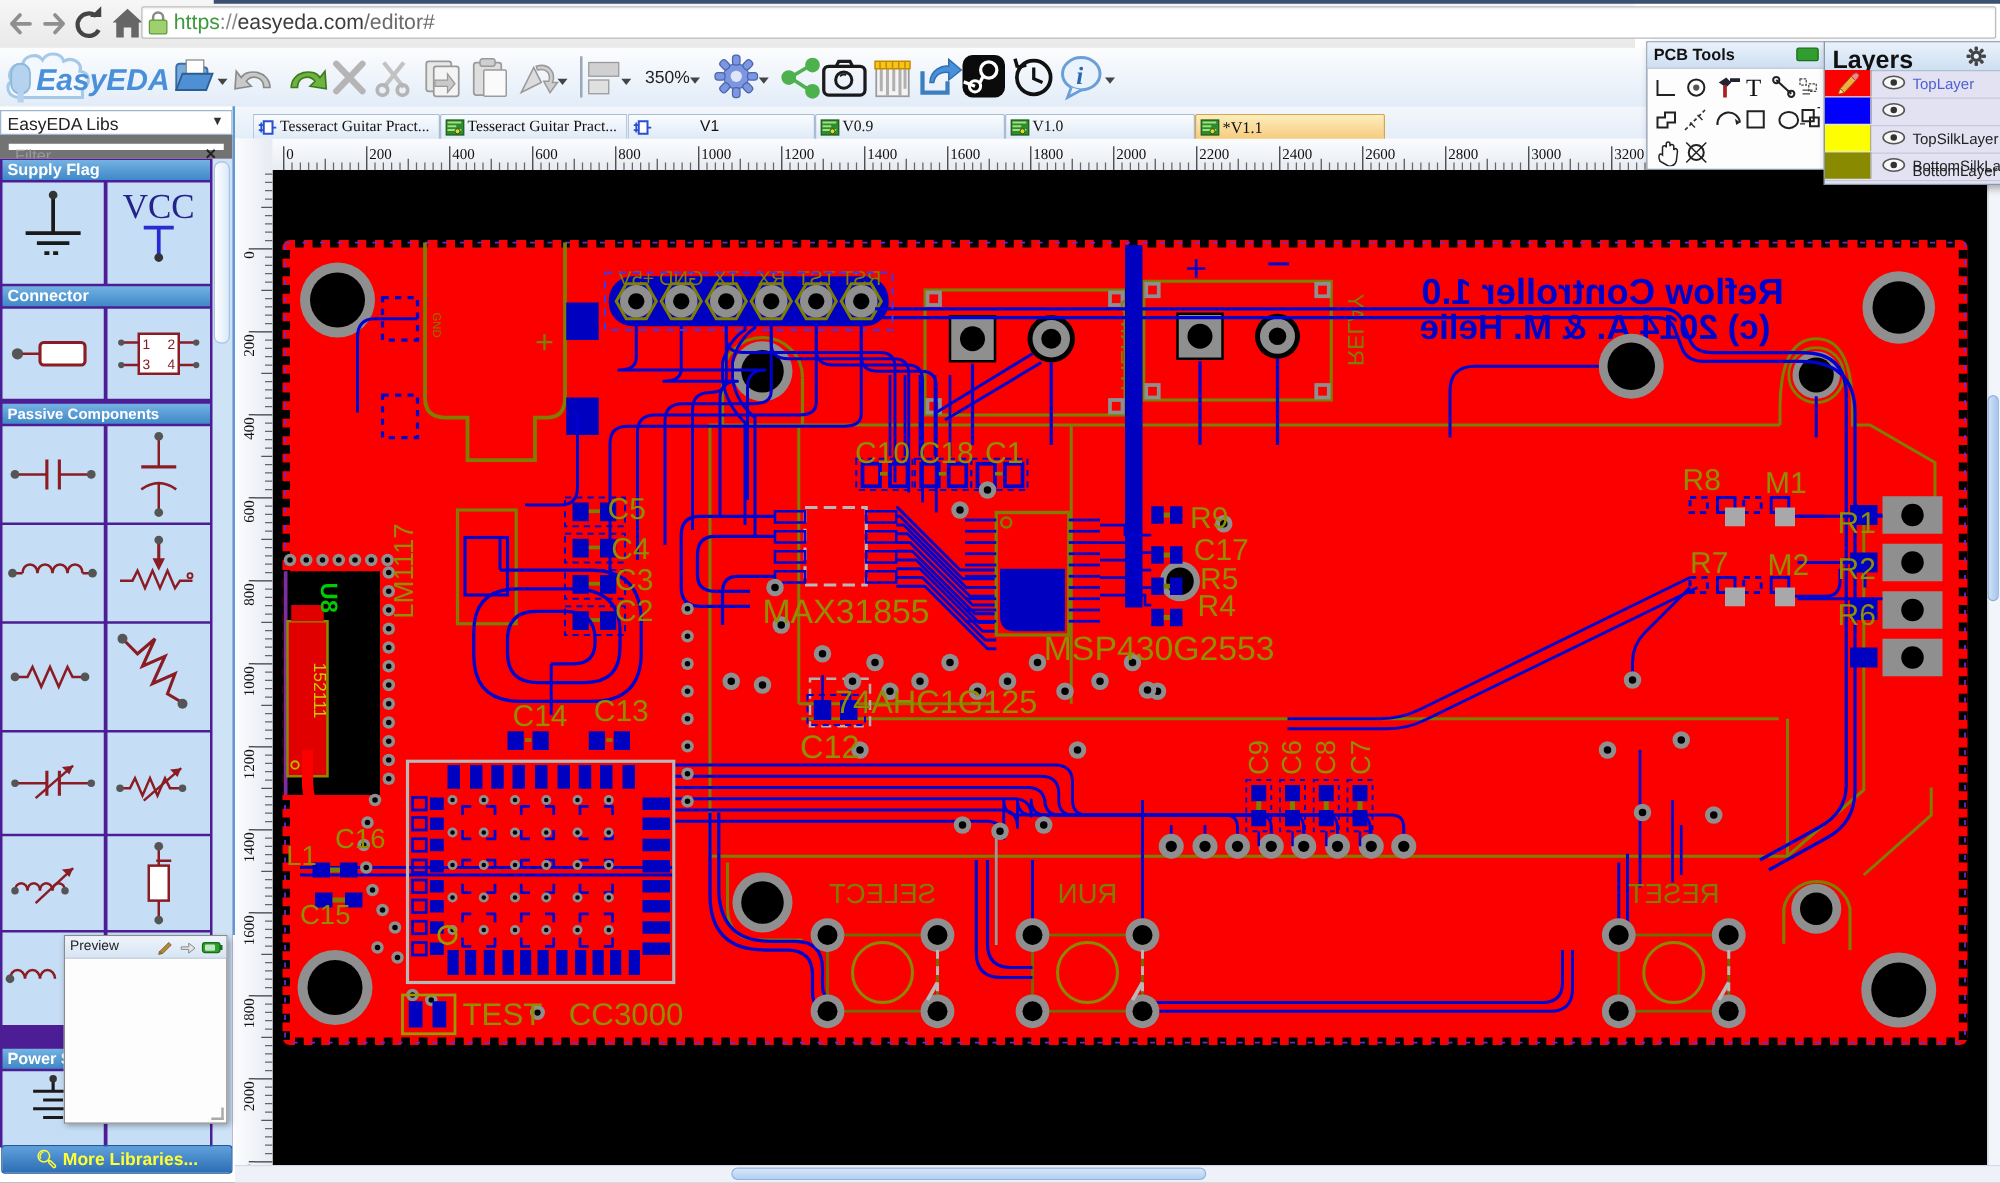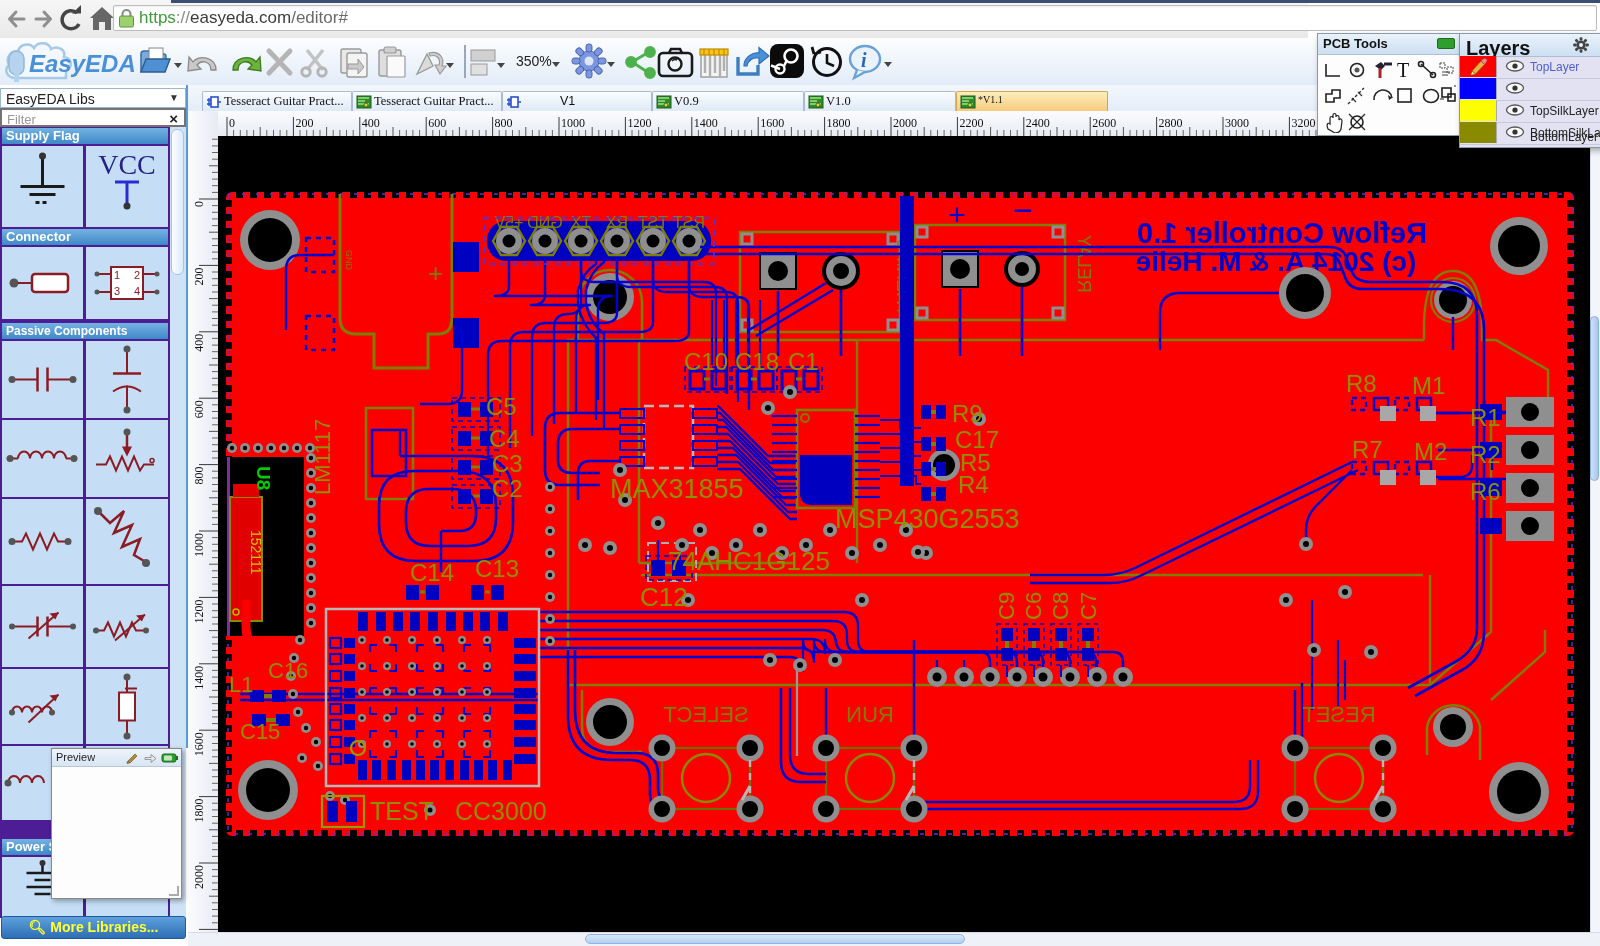--- a/index.html
+++ b/index.html
@@ -193,21 +193,21 @@
 <circle cx="10" cy="11" r="2" fill="#f5d020" stroke="#1c5c1c" stroke-width="0.8"></circle>
 </svg>
 <div class="abs" style="left:638px;top:9px;font-family:'Liberation Serif',serif;font-size:12.5px;color:#111;white-space:nowrap;z-index:6;">V1.0</div>
 <div class="abs" style="left:768px;top:6px;width:150px;height:20px;background:linear-gradient(#fceebc,#f6c97c);
 border:1px solid #d8a44a;border-bottom:none;border-radius:2px 2px 0 0;"></div>
 <svg width="16" height="16" style="position:absolute;left:772px;top:9px;" xmlns="http://www.w3.org/2000/svg">
 <rect x="1" y="2" width="14" height="12" fill="#2e8b2e" stroke="#1c5c1c"></rect>
 <path d="M2 4 L13 4 M2 7 L9 7 M2 10 L13 10" stroke="#9fdf7f" stroke-width="1.5"></path>
 <circle cx="10" cy="11" r="2" fill="#f5d020" stroke="#1c5c1c" stroke-width="0.8"></circle>
 </svg>
-<div class="abs" style="left:790px;top:9px;font-family:'Liberation Serif',serif;font-size:10px;color:#111;white-space:nowrap;z-index:6;">*V1.1</div>
+<div class="abs" style="left:790px;top:9px;font-family:'Liberation Serif',serif;font-size:13px;color:#111;white-space:nowrap;z-index:6;">*V1.1</div>
 </div>
 <div class="abs" style="left:188px;top:111px;width:30px;height:25px;
 background:linear-gradient(#fbfcfe,#e7ebf2);"></div>
 <svg width="1382" height="25" style="position:absolute;left:218px;top:111px;background:linear-gradient(#fbfcfe,#e7ebf2);" xmlns="http://www.w3.org/2000/svg">
       <line x1="9.0" y1="6" x2="9.0" y2="25" stroke="#3a3a3a" stroke-width="1"></line>
       <text x="11.0" y="16" font-family="Liberation Serif" font-size="12" fill="#111">0</text>
       <line x1="15.6" y1="19" x2="15.6" y2="25" stroke="#666" stroke-width="1"></line>
       <line x1="22.3" y1="19" x2="22.3" y2="25" stroke="#666" stroke-width="1"></line>
       <line x1="28.9" y1="19" x2="28.9" y2="25" stroke="#666" stroke-width="1"></line>
       <line x1="35.6" y1="19" x2="35.6" y2="25" stroke="#666" stroke-width="1"></line>
@@ -1513,21 +1513,21 @@
     </svg>
 <div class="abs" style="left:1590px;top:136px;width:10px;height:796px;background:#f2f5fa;border-left:1px solid #d5dce6;"></div>
 <div class="abs" style="left:1590px;top:316px;width:9px;height:165px;background:linear-gradient(90deg,#cfe0f5,#a9c7ec);border:1px solid #86aede;border-radius:5px;box-sizing:border-box;"></div>
 <div class="abs" style="left:188px;top:932px;width:1412px;height:14px;background:#eef2f8;border-top:1px solid #d5dce6;"></div>
 <div class="abs" style="left:585px;top:934px;width:380px;height:10px;background:linear-gradient(#d8e7f8,#b3cff0);border:1px solid #8fb4e2;border-radius:5px;box-sizing:border-box;"></div>
 <div class="abs" style="left:0;top:85px;width:188px;height:663px;background:#fff;border-right:2px solid #5b9bd5;box-sizing:border-box;">
       <div class="abs" style="left:0;top:3px;width:186px;height:20px;background:#fff;border:1px solid #9ab6d0;box-sizing:border-box;">
 <span style="position:absolute;left:5px;top:2px;font-size:14px;color:#222;">EasyEDA Libs</span>
 <span style="position:absolute;right:6px;top:3px;font-size:10px;color:#333;">▼</span>
       </div>
-      <div class="abs" style="left:0;top:23px;width:186px;height:19px;background:#fff;border:2px solid #737373;box-sizing:border-box;">
+      <div class="abs" style="left:0;top:23px;width:186px;height:19px;background:#fff;border:7px solid #737373;box-sizing:border-box;">
 <span style="position:absolute;left:5px;top:2px;font-size:13px;color:#999;">Filter</span>
 <span style="position:absolute;right:6px;top:0px;font-size:15px;color:#222;font-weight:bold;">×</span>
       </div>
       <div class="abs" style="left:0;top:42px;width:186px;height:791px;background:#4c1d95;overflow:hidden;">
         <div class="abs" style="left:2px;top:1px;width:166px;height:16px;
 background:linear-gradient(#74b2e2,#3f88c8);color:#fff;font-size:13px;font-weight:bold;
 padding-left:4px;line-height:16px;box-sizing:border-box;">Supply Flag</div>
         <div class="abs" style="left:2px;top:19px;width:81px;height:81px;background:#c5def5;">
           <svg width="81" height="81" xmlns="http://www.w3.org/2000/svg" style="position:absolute;left:0;top:0;">
             <g stroke="#1a1a1a" stroke-width="3" fill="none">

